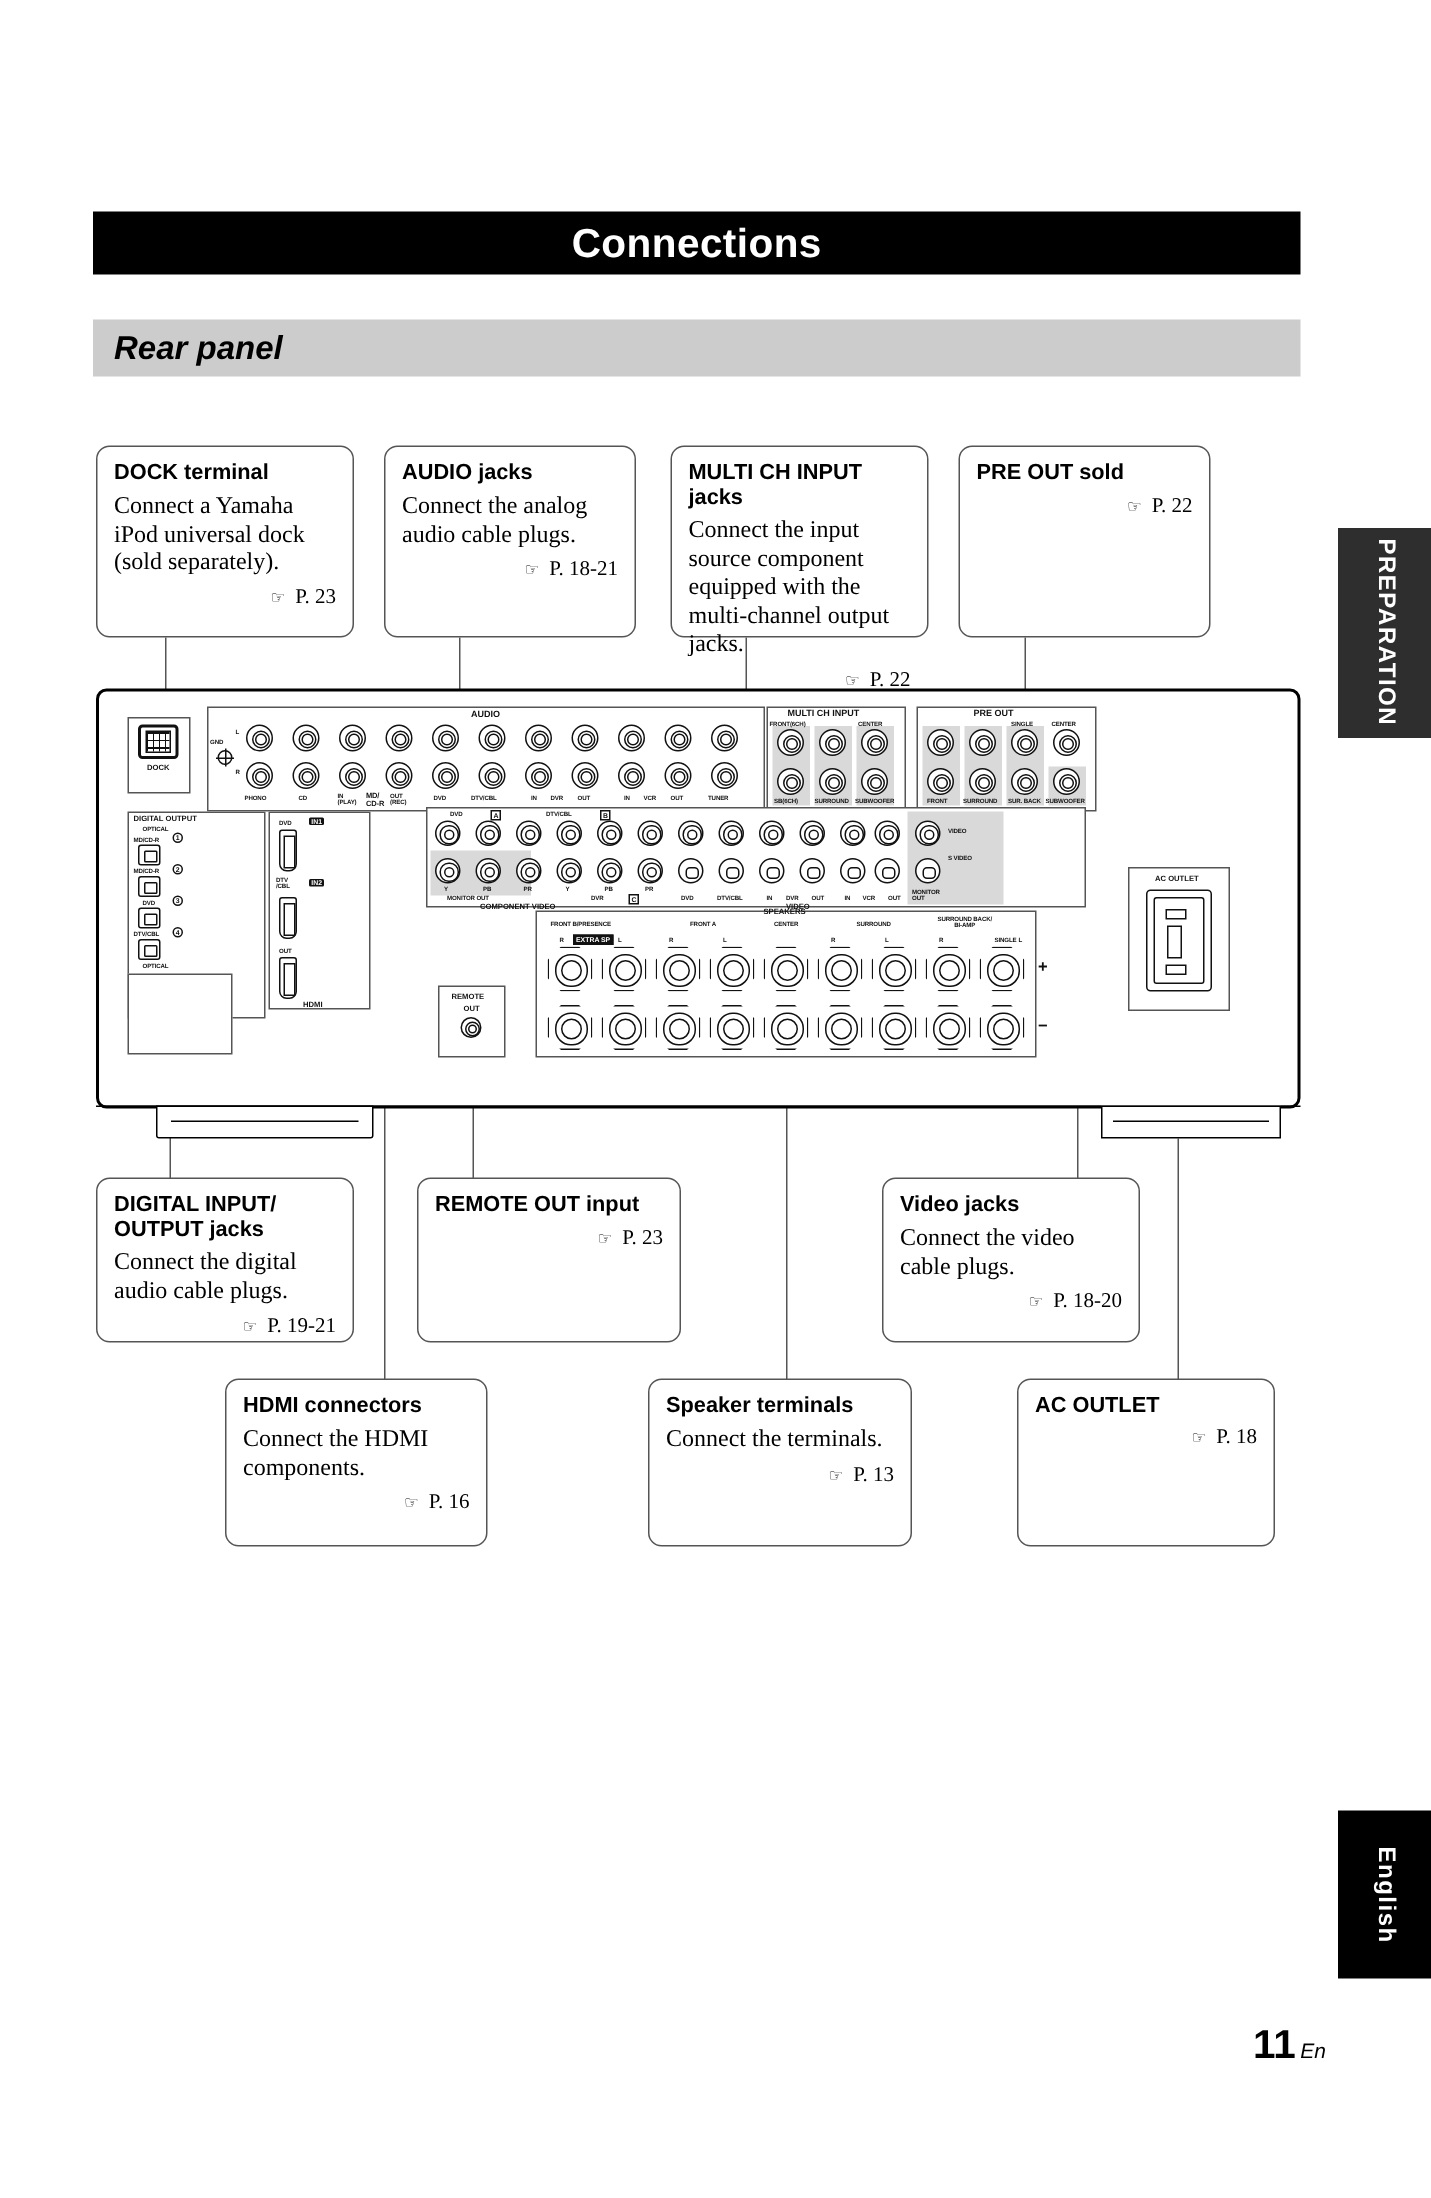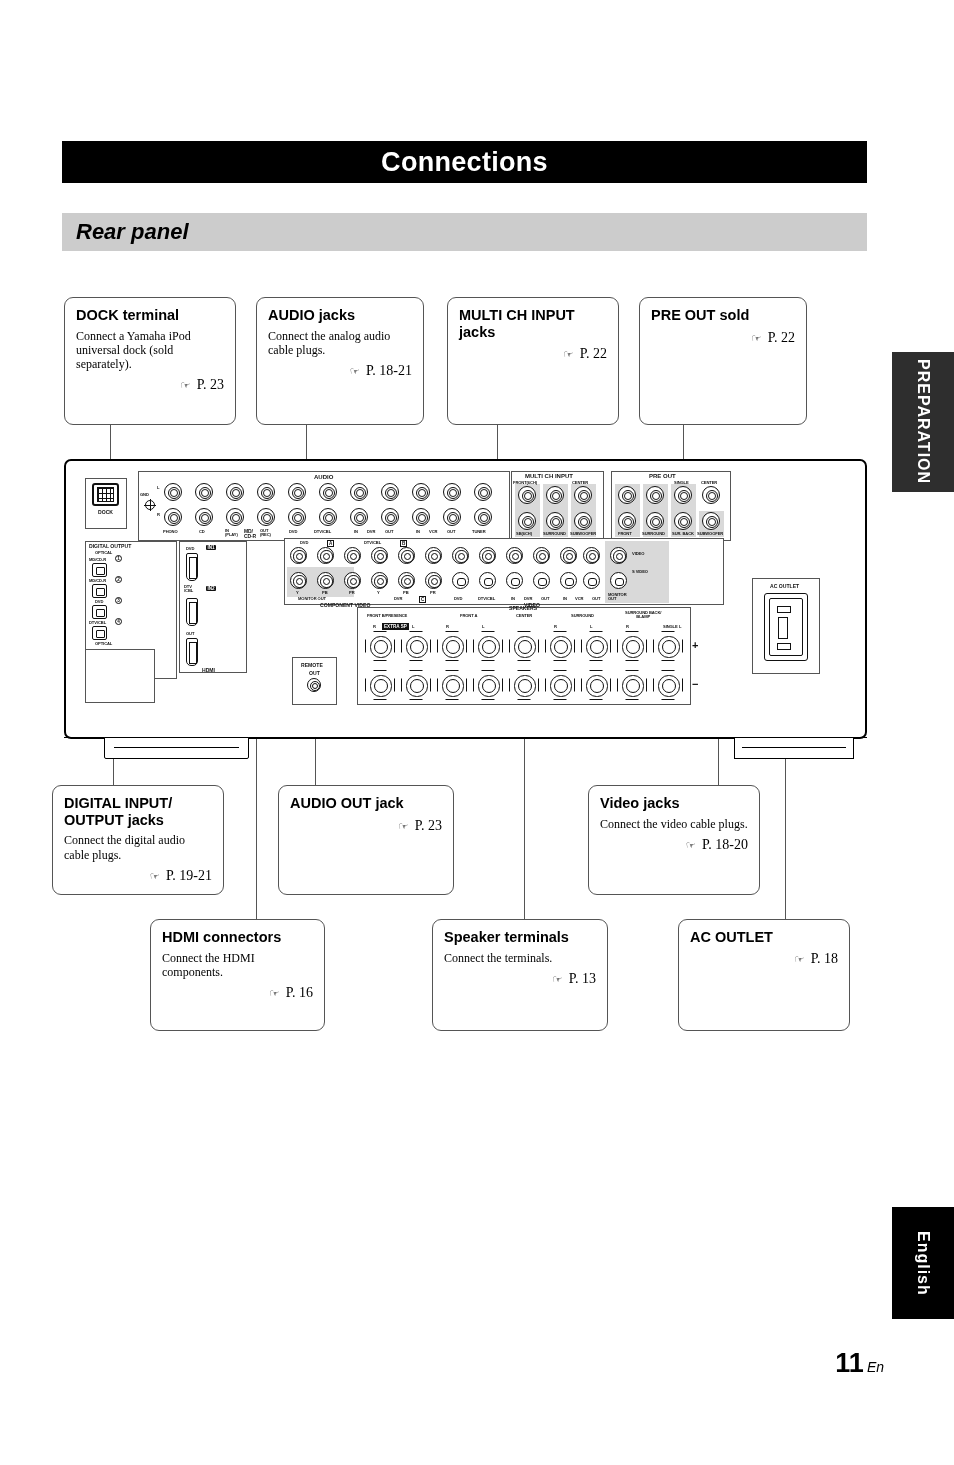--- a/index.html
+++ b/index.html
@@ -54,21 +54,21 @@
     padding:9px 11px 8px 11px;
     z-index:6;
   }
   .callout .hd{
     font-family:"Liberation Sans", sans-serif;
     font-weight:bold; font-size:14.5px; line-height:1.15;
     margin-bottom:5px;
   }
   .callout .bd{
     font-family:"Liberation Serif", serif;
-    font-size:12px; line-height:1.18;
+    font-size:16px; line-height:1.18;
   }
   .callout .ref{
     font-family:"Liberation Serif", serif;
     font-size:14px; text-align:right; margin-top:6px; white-space:nowrap;
   }
   .callout .ref .hand{ font-size:11px; margin-right:3px; }
 
   
   .lead{ position:absolute; background:#555; z-index:1; }
   .lead.v{ width:1.4px; }
@@ -280,45 +280,46 @@
   <div class="hd">AUDIO jacks</div>
   <div class="bd">Connect the analog audio cable plugs.</div>
   <div class="ref">
     <span class="hand">☞</span>
     <span>P. 18-21</span>
   </div>
 </div>
 
 <div class="callout" style="left:447px; top:297px; width:172px; height:128px;">
   <div class="hd">MULTI CH INPUT jacks</div>
+  <div class="bd">Connect the input source component equipped with the multi-channel output jacks.</div>
   <div class="ref">
     <span class="hand">☞</span>
     <span>P. 22</span>
   </div>
 </div>
 
 <div class="callout" style="left:639px; top:297px; width:168px; height:128px;">
   <div class="hd">PRE OUT sold</div>
   <div class="ref">
     <span class="hand">☞</span>
     <span>P. 22</span>
   </div>
 </div>
 
-<div class="callout" style="left:52px; top:785px; width:172px; height:110px;">
+<div class="callout" style="left:64px; top:785px; width:172px; height:110px;">
   <div class="hd">DIGITAL INPUT/ OUTPUT jacks</div>
   <div class="bd">Connect the digital audio cable plugs.</div>
   <div class="ref">
     <span class="hand">☞</span>
     <span>P. 19-21</span>
   </div>
 </div>
 
 <div class="callout" style="left:278px; top:785px; width:176px; height:110px;">
-  <div class="hd">AUDIO OUT jack</div>
+  <div class="hd">REMOTE OUT input</div>
   <div class="ref">
     <span class="hand">☞</span>
     <span>P. 23</span>
   </div>
 </div>
 
 <div class="callout" style="left:588px; top:785px; width:172px; height:110px;">
   <div class="hd">Video jacks</div>
   <div class="bd">Connect the video cable plugs.</div>
   <div class="ref">

